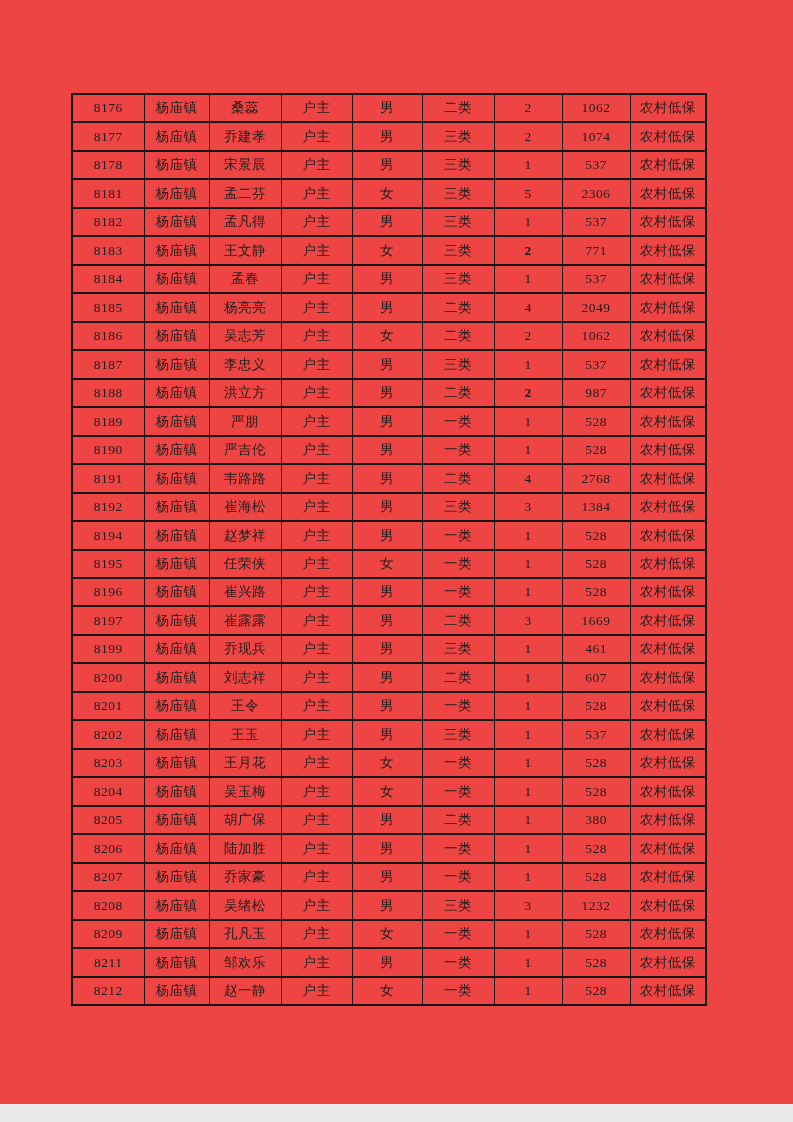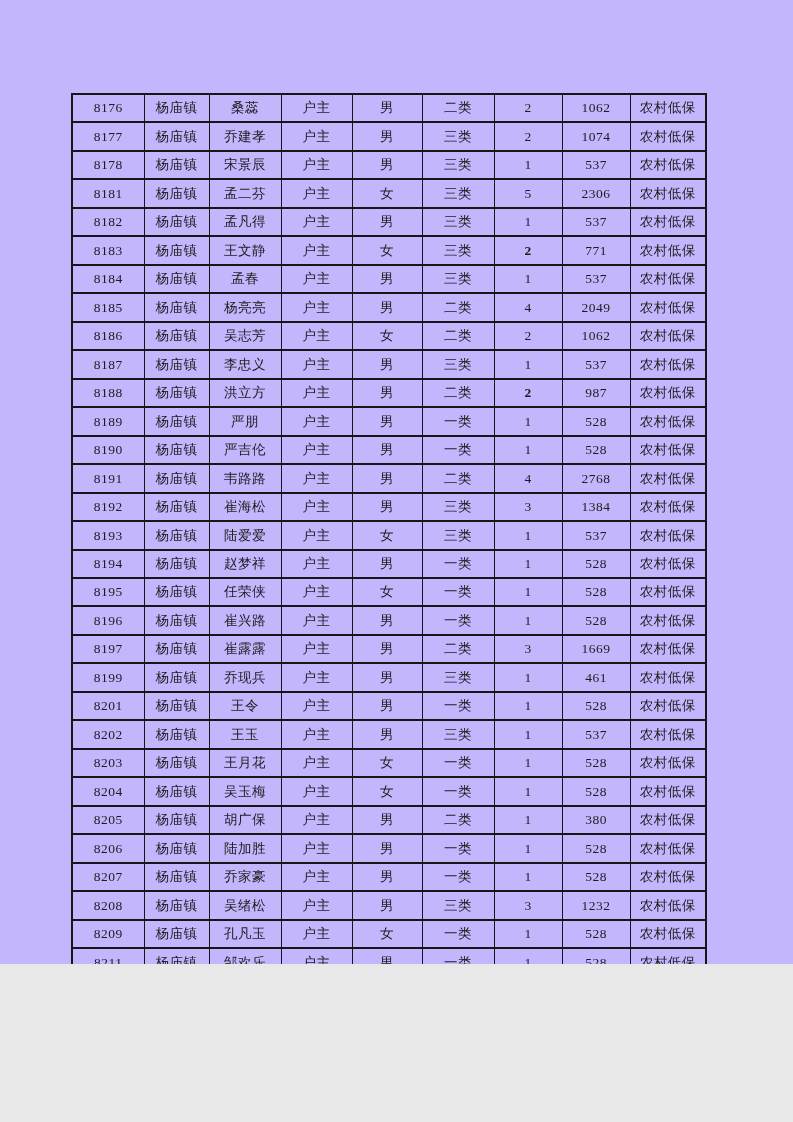--- a/index.html
+++ b/index.html
@@ -3,23 +3,23 @@
 <meta charset="utf-8">
 <style>
   html, body {
     margin: 0;
     padding: 0;
     background: #e8e8e8;
   }
   .page {
     position: relative;
     width: 793px;
-    height: 964px;
+    height: 1104px;
     margin: 0 auto;
-    background: #c4b5fd;
+    background: #ef4444;
     overflow: hidden;
     font-family: "Liberation Serif", "DejaVu Serif", serif;
   }
   table.roster {
     position: absolute;
     left: 71px;
     top: 93px;
     width: 634px;
     height: 913px;
     border-collapse: collapse;
@@ -231,31 +231,20 @@
           <td>杨庙镇</td>
           <td>崔海松</td>
           <td>户主</td>
           <td>男</td>
           <td>三类</td>
           <td>3</td>
           <td>1384</td>
           <td>农村低保</td>
         </tr>
         <tr>
-          <td>8193</td>
-          <td>杨庙镇</td>
-          <td>陆爱爱</td>
-          <td>户主</td>
-          <td>女</td>
-          <td>三类</td>
-          <td>1</td>
-          <td>537</td>
-          <td>农村低保</td>
-        </tr>
-        <tr>
           <td>8194</td>
           <td>杨庙镇</td>
           <td>赵梦祥</td>
           <td>户主</td>
           <td>男</td>
           <td>一类</td>
           <td>1</td>
           <td>528</td>
           <td>农村低保</td>
         </tr>
@@ -294,20 +283,31 @@
         </tr>
         <tr>
           <td>8199</td>
           <td>杨庙镇</td>
           <td>乔现兵</td>
           <td>户主</td>
           <td>男</td>
           <td>三类</td>
           <td>1</td>
           <td>461</td>
+          <td>农村低保</td>
+        </tr>
+        <tr>
+          <td>8200</td>
+          <td>杨庙镇</td>
+          <td>刘志祥</td>
+          <td>户主</td>
+          <td>男</td>
+          <td>二类</td>
+          <td>1</td>
+          <td>607</td>
           <td>农村低保</td>
         </tr>
         <tr>
           <td>8201</td>
           <td>杨庙镇</td>
           <td>王令</td>
           <td>户主</td>
           <td>男</td>
           <td>一类</td>
           <td>1</td>

